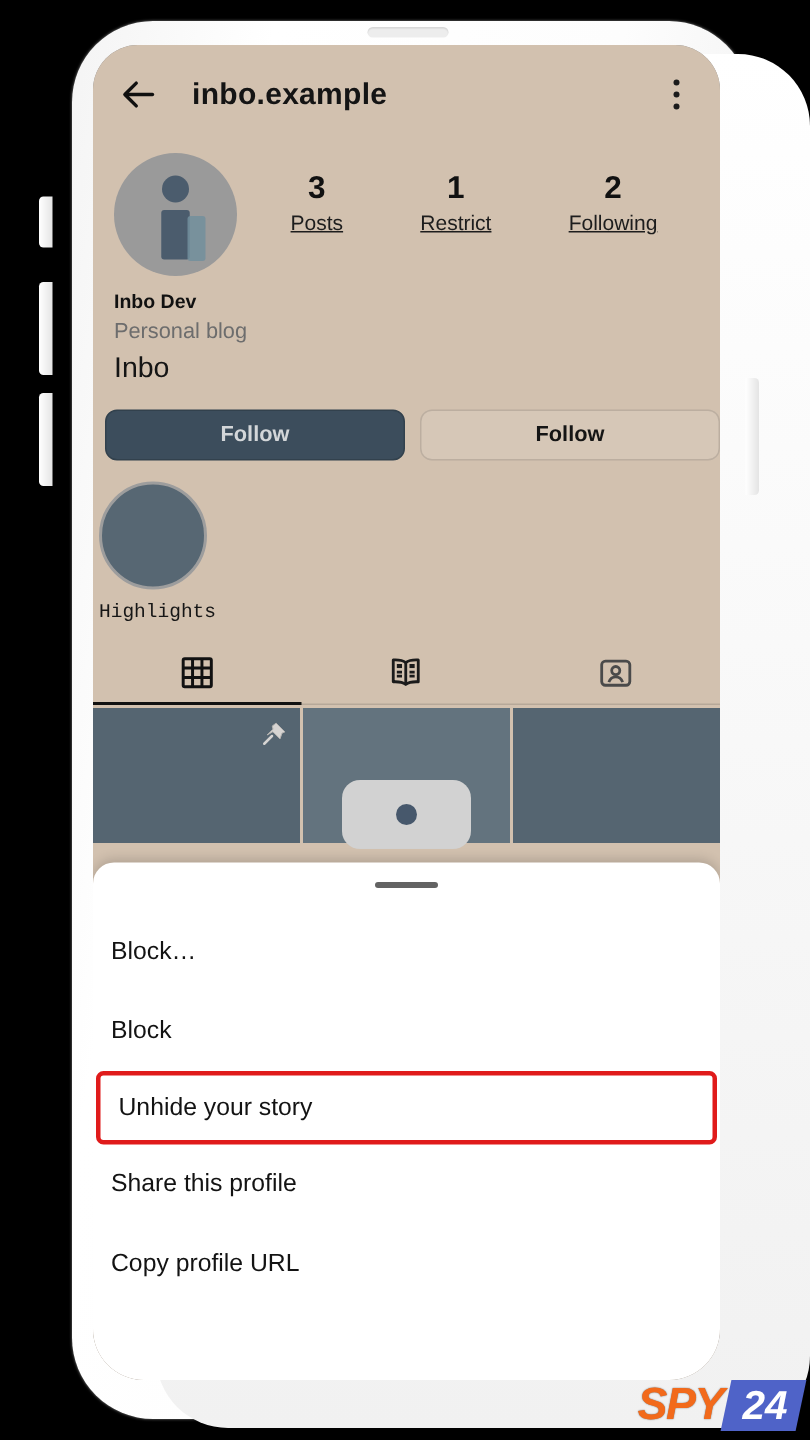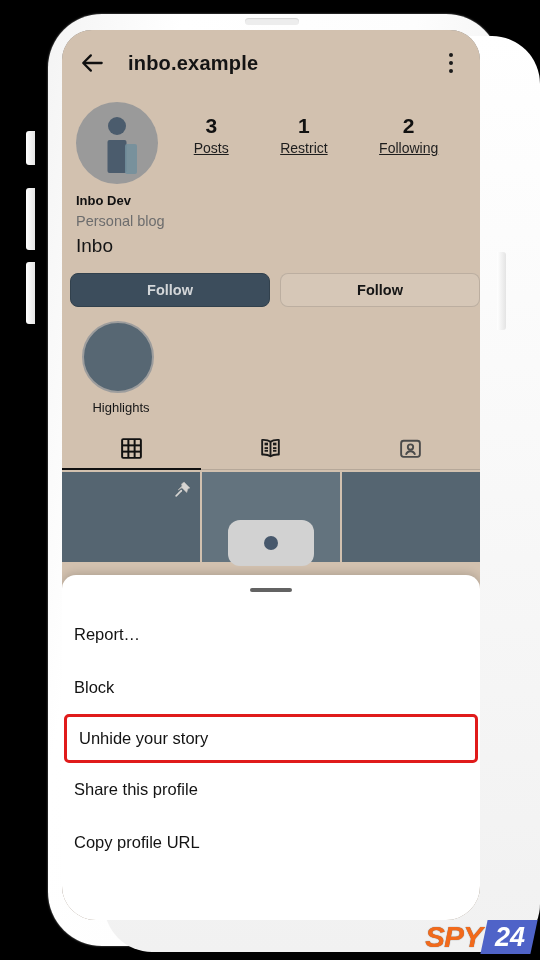--- a/index.html
+++ b/index.html
@@ -211,21 +211,22 @@
     color: #ccd7e2;
     border: 1px solid #0c4877;
   }
   .btn-message {
     background: rgba(255,255,255,0.10);
     color: #151515;
     border: 1px solid rgba(0,0,0,0.12);
   }
 
   .highlights {
-    padding: 14px 0 0 20px;
+    padding: 14px 0 0 4px;
+    font-family: Liberation Mono, monospace;
   }
   .hl-bubble {
     width: 72px; height: 72px;
     border-radius: 50%;
     background: #2e6f9e;
     border: 2px solid #9d9d9d;
   }
   .hl-label {
     width: 78px;
     text-align: center;
@@ -474,21 +475,21 @@
           </div>
         </div>
         <div class="cell"></div>
       </div>
 
     </div>
 
     <div class="sheet">
       <div class="grabber"></div>
       <div class="sheet-list">
-        <div class="sheet-item">Report…</div>
+        <div class="sheet-item">Block…</div>
         <div class="sheet-item">Block</div>
         <div class="sheet-item highlighted">Unhide your story</div>
         <div class="sheet-item">Share this profile</div>
         <div class="sheet-item">Copy profile URL</div>
       </div>
     </div>
 
   </div>
 
   <div class="watermark">

